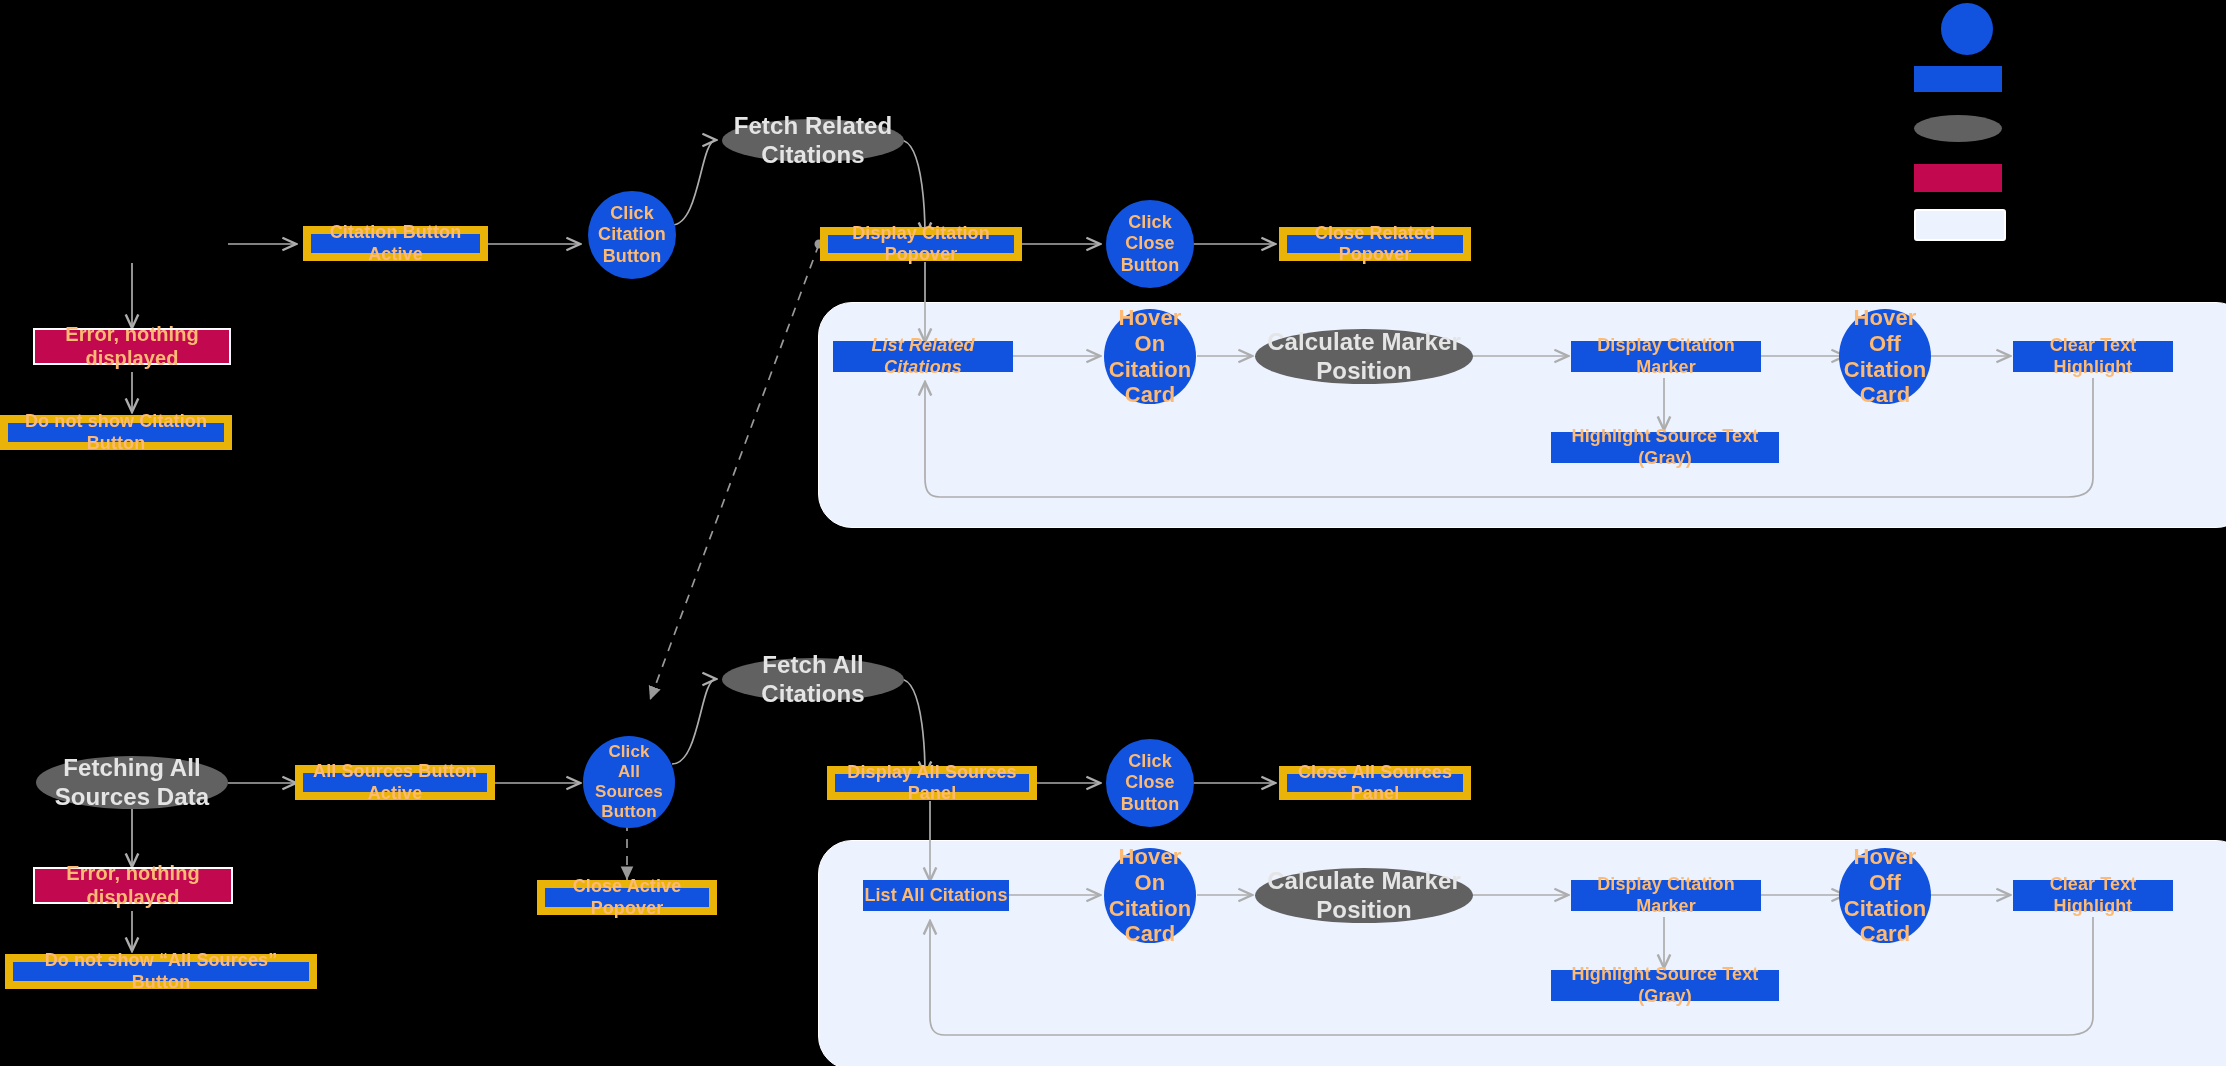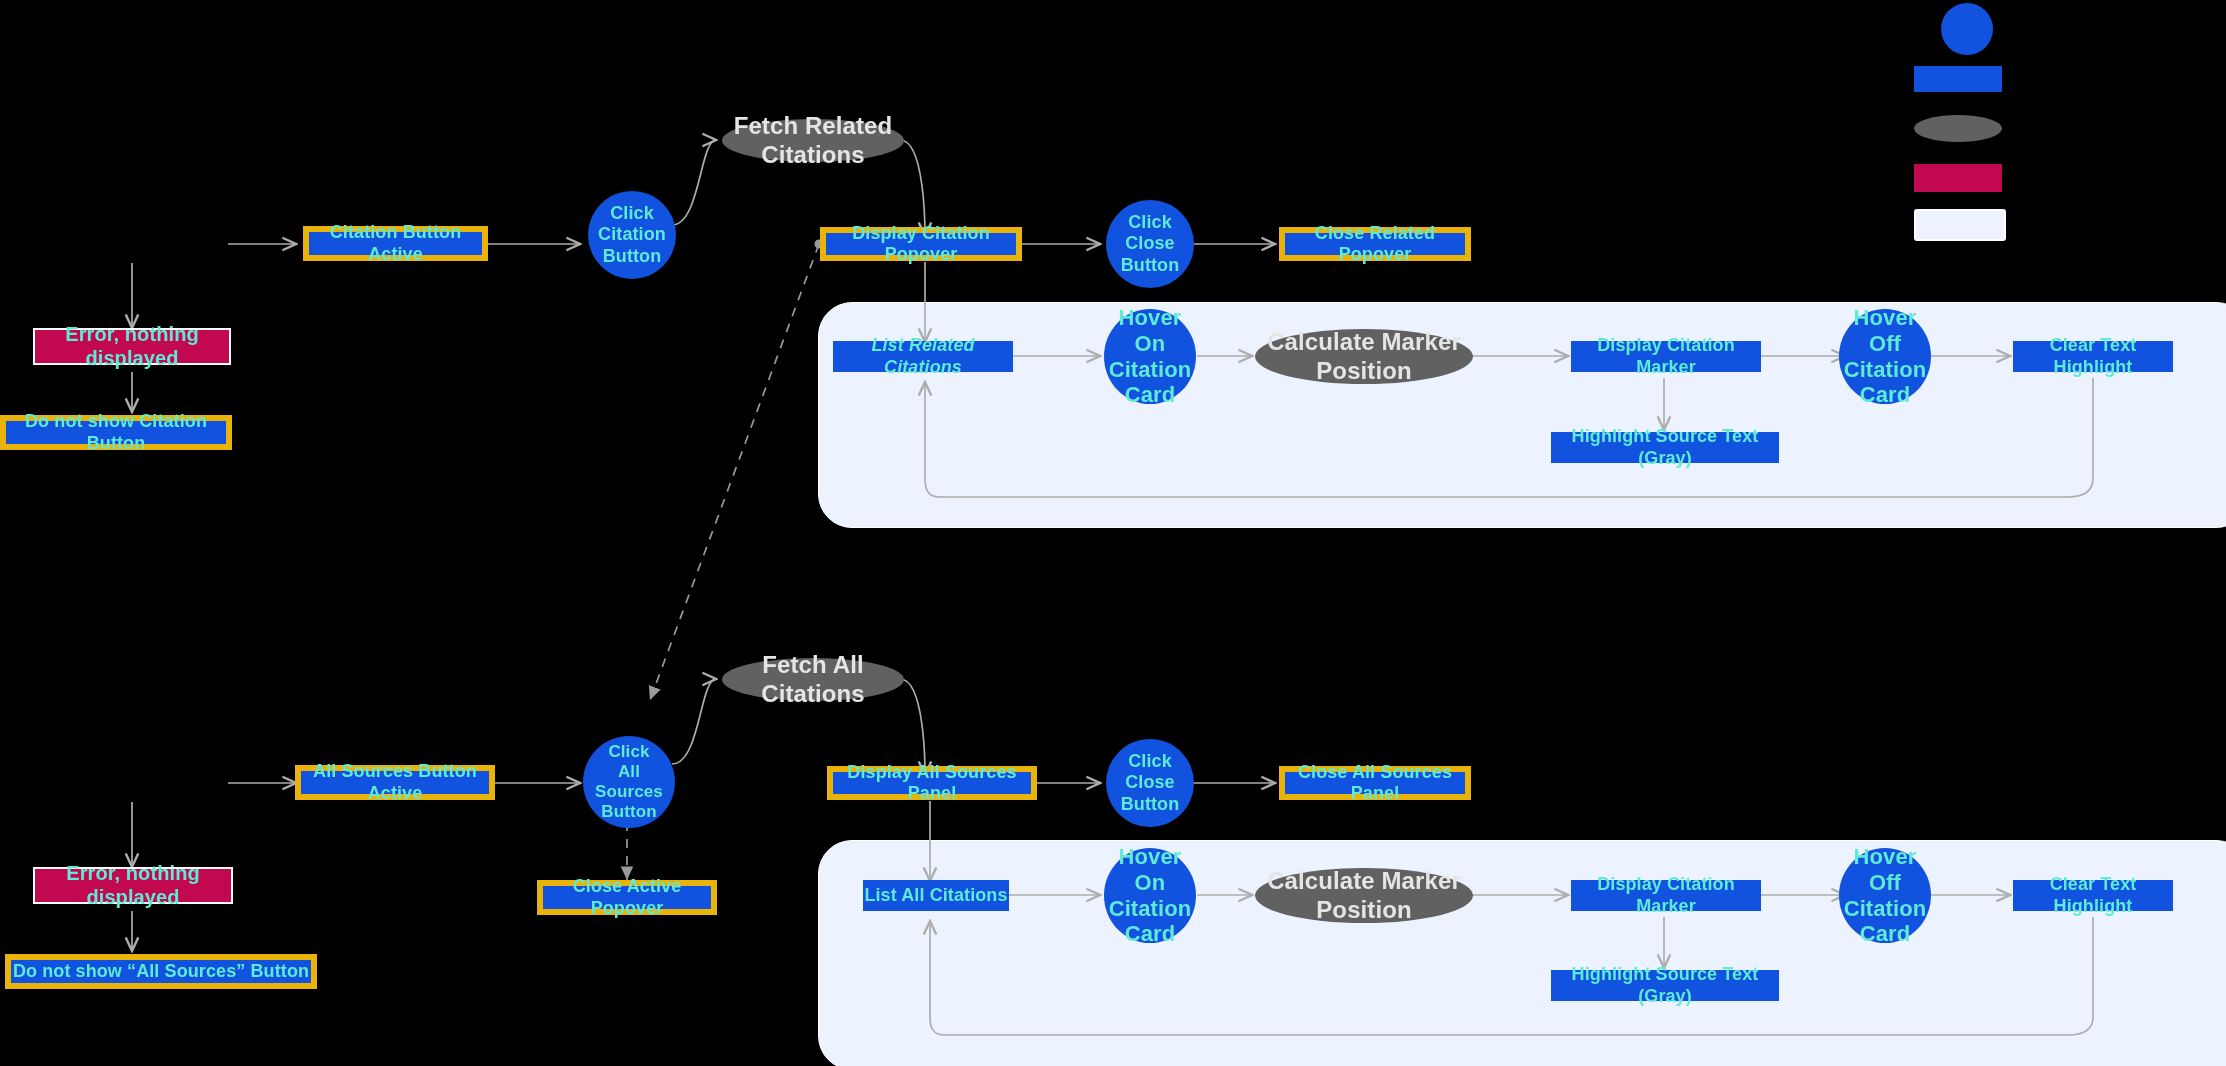--- a/index.html
+++ b/index.html
@@ -1,22 +1,22 @@
 <!DOCTYPE html>
 <html><head>
 <meta charset="utf-8">
 <style>
   html,body{margin:0;padding:0;background:#000;}
   body{width:2226px;height:1066px;overflow:hidden;font-family:"Liberation Sans",sans-serif;}
   #stage{position:relative;width:2226px;height:1066px;background:#000;}
   svg#edges{position:absolute;left:0;top:0;width:2226px;height:1066px;pointer-events:none;}
   .panel{position:absolute;background:#ECF2FE;border:1px solid #ffffff;border-radius:34px;}
   .node{position:absolute;box-sizing:border-box;display:flex;align-items:center;justify-content:center;
-        text-align:center;color:#5eead4;font-weight:bold;line-height:1.18;letter-spacing:.1px;}
-  .rect{background:#1153DE;border:6px solid #eab308;font-size:18px;}
+        text-align:center;color:#fdba74;font-weight:bold;line-height:1.18;letter-spacing:.1px;}
+  .rect{background:#1153DE;border:8px solid #eab308;font-size:18px;}
   .rect.plain{border:none;}
   .err{background:#C2084F;border:2px solid #ffffff;font-size:20px;}
   .circle{background:#1153DE;border-radius:50%;font-size:18px;}
   .ell{background:#1153DE;border-radius:50%;font-size:22px;}
   .gray{background:#616161;border-radius:50%;font-size:24px;color:#e5e5e5;}
   .legend{position:absolute;}
   .lg-circle{position:absolute;background:#1153DE;border-radius:50%;}
   .lg-rect{position:absolute;background:#1153DE;}
   .lg-ell{position:absolute;background:#616161;border-radius:50%;}
   .lg-err{position:absolute;background:#C2084F;}
@@ -124,20 +124,21 @@
   <div class="node rect plain" style="left:1571px; top:341px; width:190px; height:31px;">Display Citation Marker</div>
 
   <div class="node rect plain" style="left:1551px; top:432px; width:228px; height:31px;">Highlight Source Text (Gray)</div>
 
   <div class="node ell" style="left:1839px; top:309px; width:92px; height:95px; white-space:pre-line;">Hover Off
 Citation
 Card</div>
 
   <div class="node rect plain" style="left:2013px; top:341px; width:160px; height:31px;">Clear Text Highlight</div>
 
+  <div class="node gray" style="left:36px; top:756px; width:192px; height:53px;">Fetching All Sources Data</div>
 
   <div class="node rect" style="left:295px; top:765px; width:200px; height:35px;">All Sources Button Active</div>
 
   <div class="node circle" style="left:583px; top:736px; width:92px; height:92px; white-space:pre-line; font-size:17px;">Click
 All Sources
 Button</div>
 
   <div class="node gray" style="left:722px; top:658px; width:182px; height:43px;">Fetch All Citations</div>
 
   <div class="node rect" style="left:827px; top:766px; width:210px; height:34px;">Display All Sources Panel</div>

